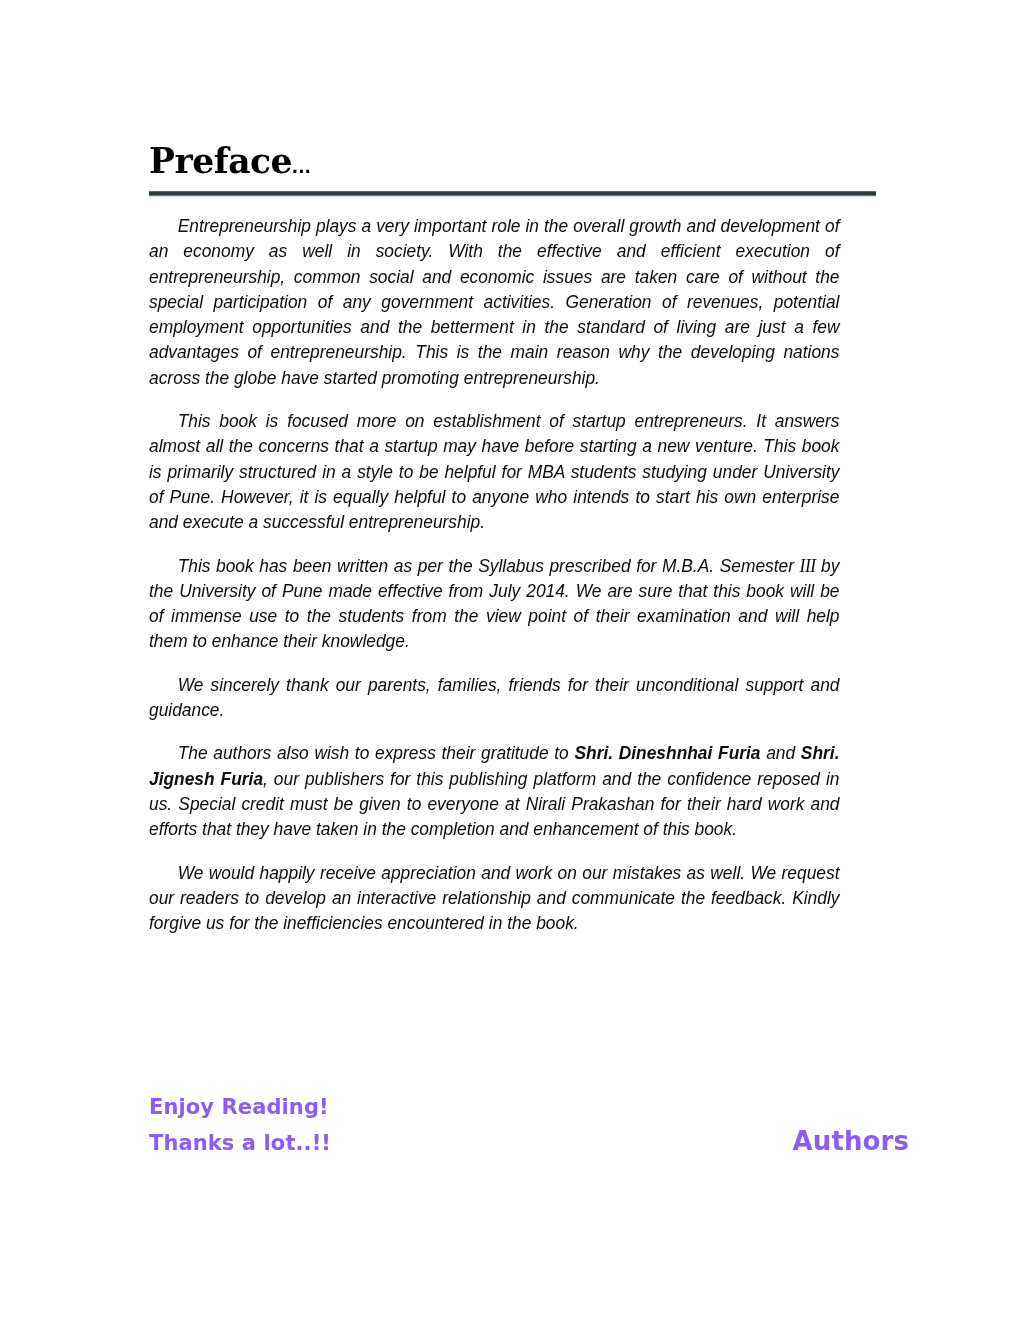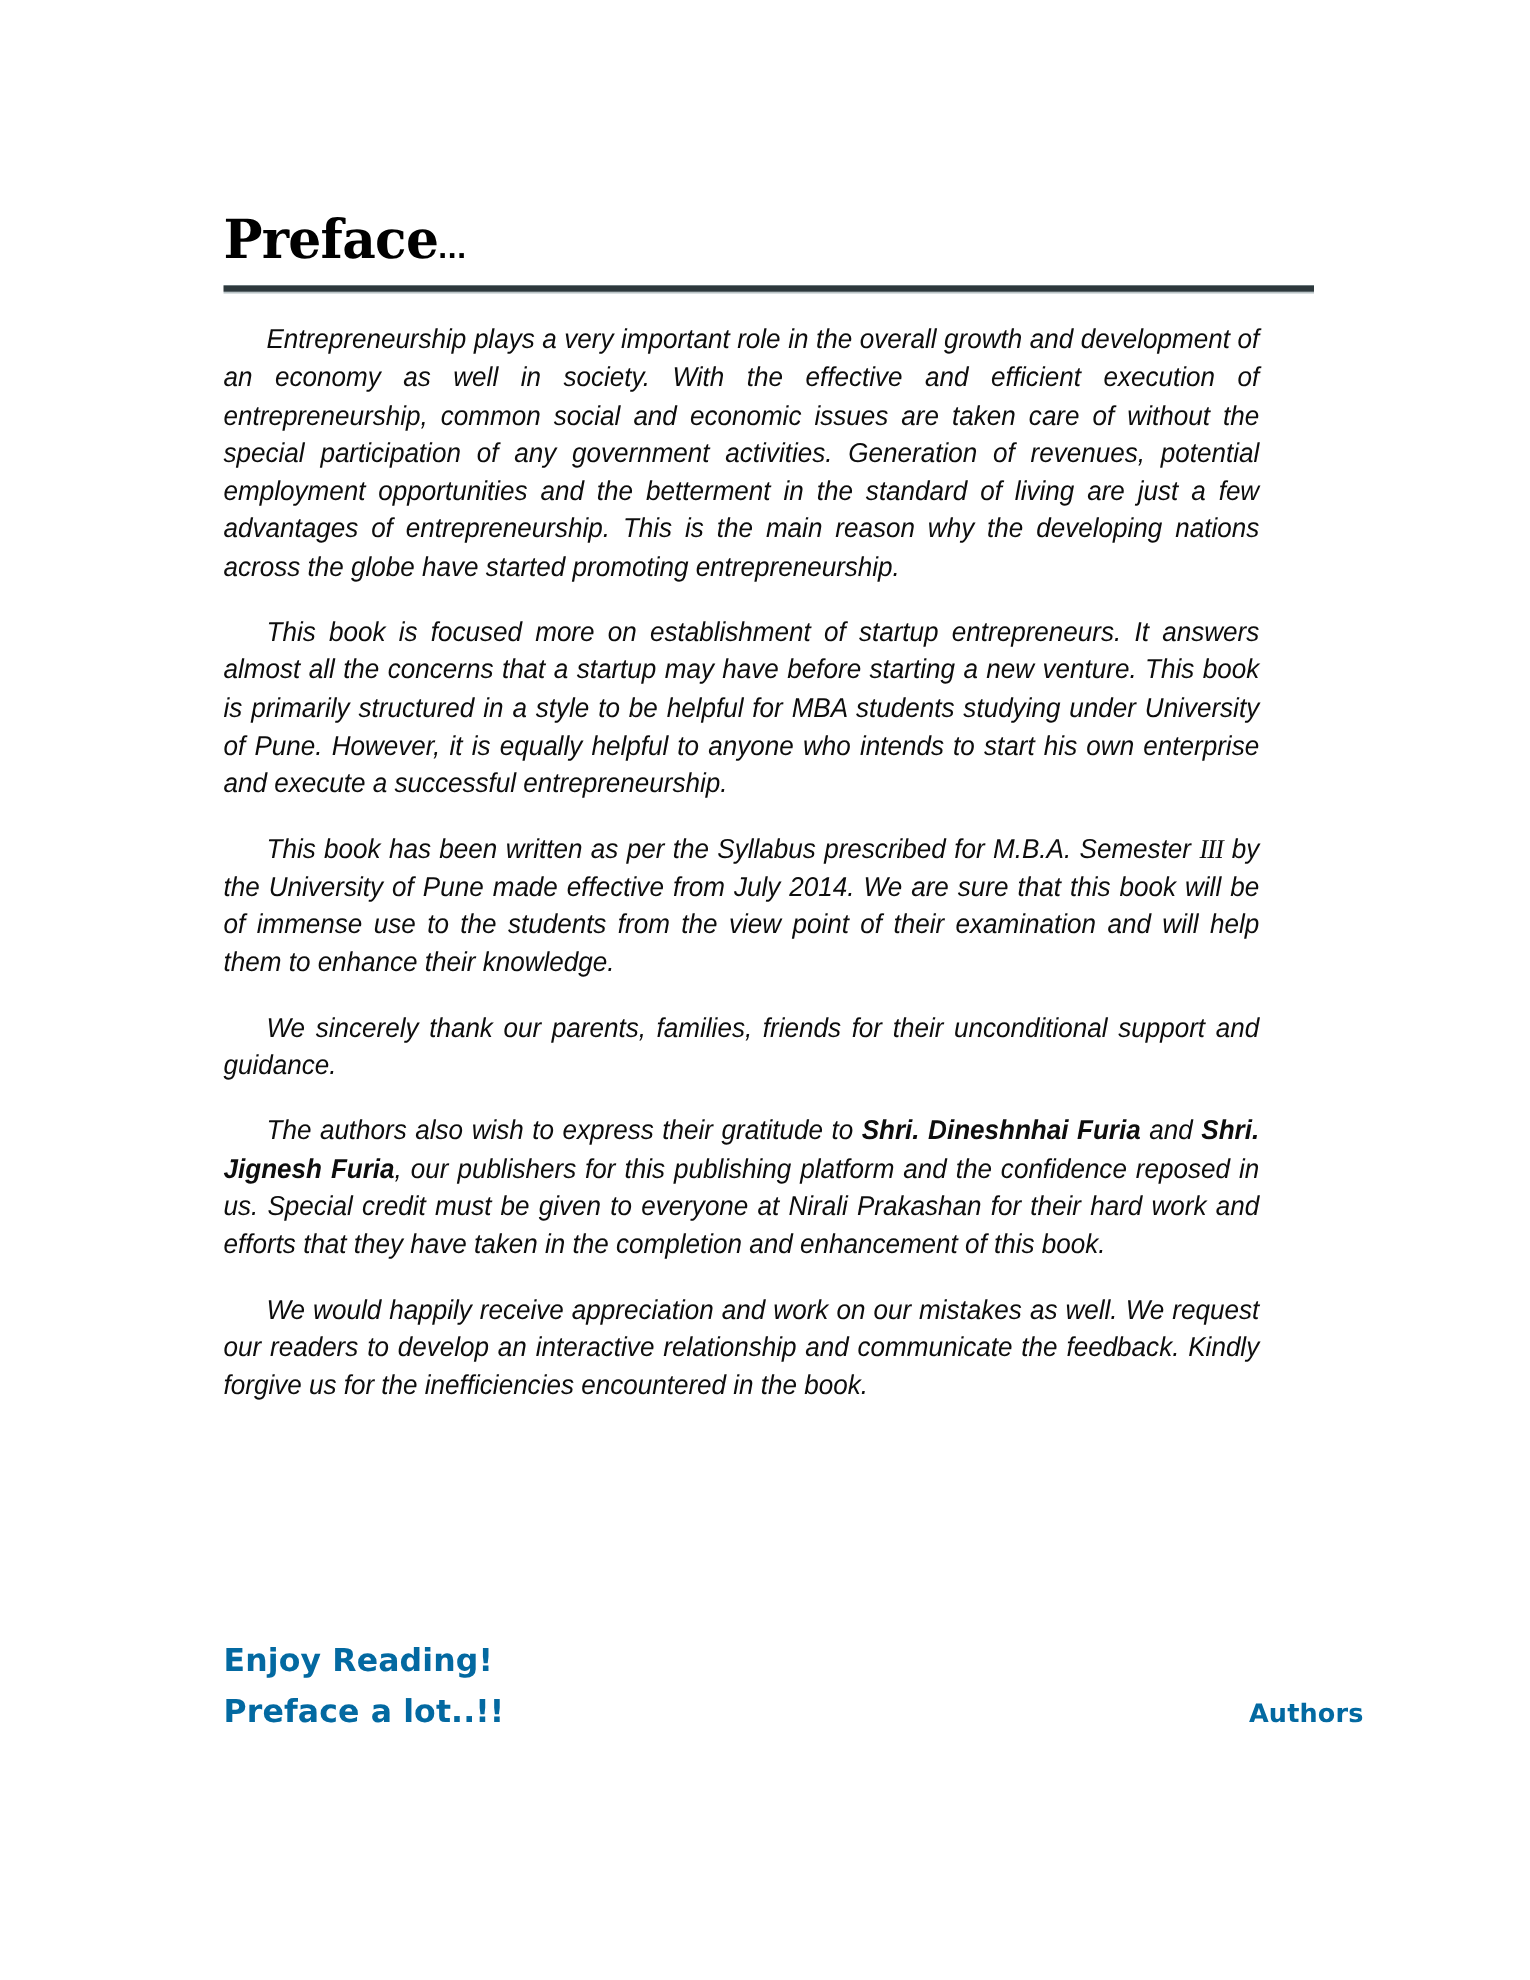--- a/index.html
+++ b/index.html
@@ -118,33 +118,33 @@
   }
 
   .closing-line {
     display: flex;
     align-items: baseline;
     justify-content: space-between;
     font-family: "DejaVu Sans", "Liberation Sans", sans-serif;
     font-weight: 700;
     font-size: 21px;
     line-height: 34px;
-    color: #0369a1;
+    color: #8b5cf6;
     letter-spacing: 0.1px;
   }
 
   .closing-line .left {
     white-space: nowrap;
   }
 
   .closing-line .right {
     white-space: nowrap;
     font-family: "DejaVu Sans", "Liberation Sans", sans-serif;
     font-weight: 700;
-    font-size: 17px;
+    font-size: 26px;
   }
 </style>
 </head>
 <body>
 
 <div class="page">
 
   <div class="content">
 
     <div class="title-block">
@@ -167,19 +167,19 @@
       <p class="para">We would happily receive appreciation and work on our mistakes as well. We request our readers to develop an interactive relationship and communicate the feedback. Kindly forgive us for the inefficiencies encountered in the book.</p>
 
     </div>
 
     <div class="closing-block">
       <div class="closing-line">
         <span class="left">Enjoy Reading!</span>
         <span class="right"></span>
       </div>
       <div class="closing-line">
-        <span class="left">Preface a lot..!!</span>
+        <span class="left">Thanks a lot..!!</span>
         <span class="right">Authors</span>
       </div>
     </div>
 
   </div>
 </div>
 
 </body></html>

